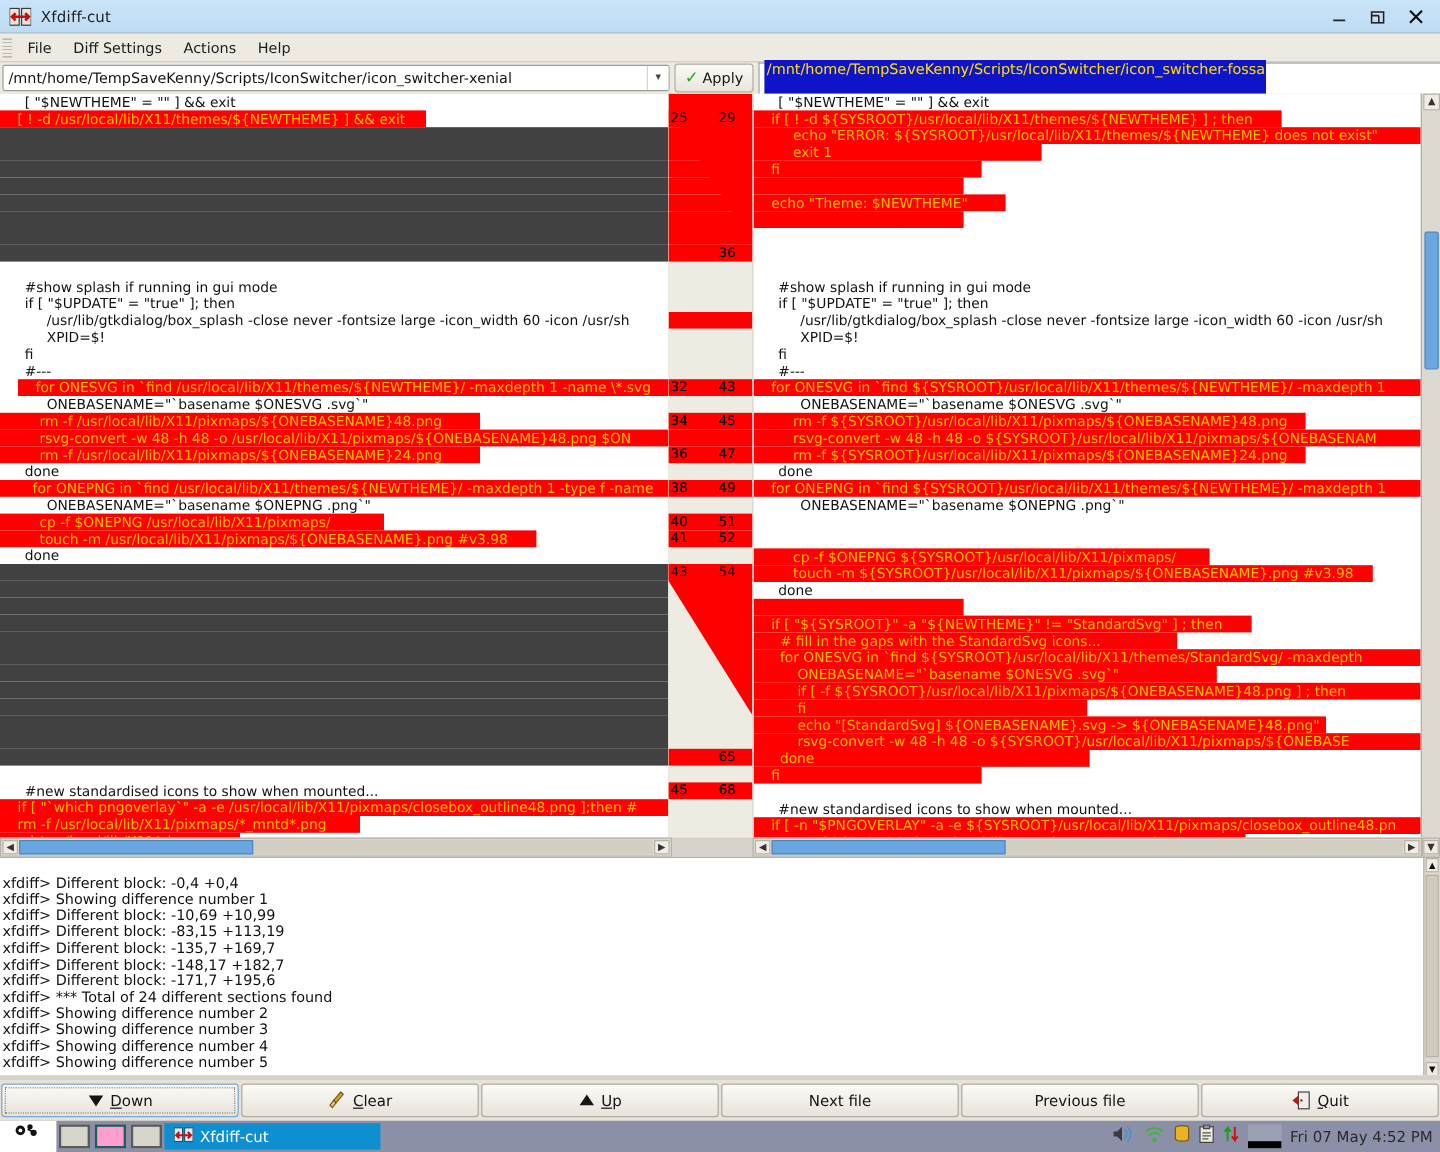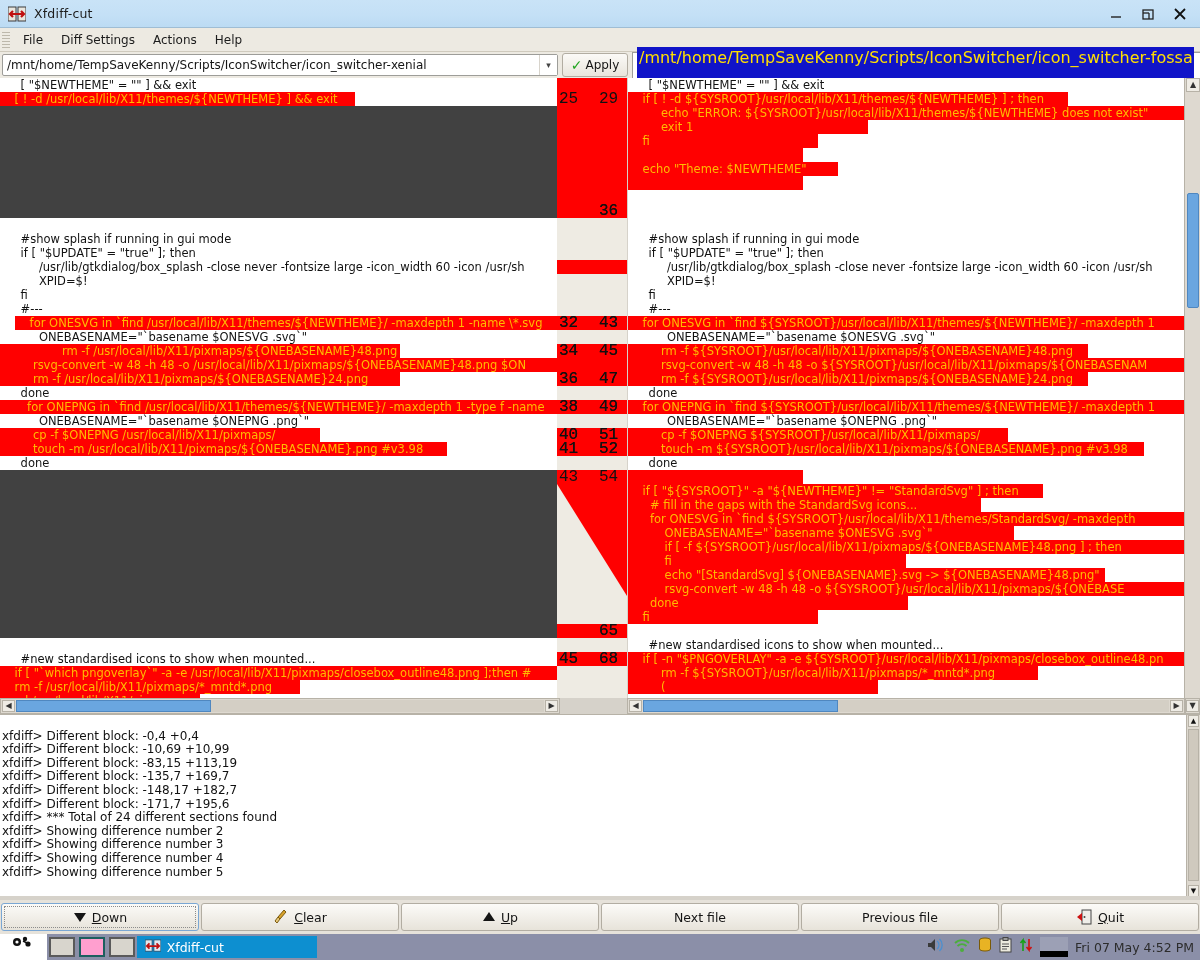--- a/index.html
+++ b/index.html
@@ -65,21 +65,21 @@
     font-size: 12px; color:#151515;
   }
   .check { color: #21a521; font-size: 14px; font-weight: bold; line-height: 1; }
   .applybtn .lbl { text-decoration-skip-ink: none; }
   .pathright {
     margin-left: 4px; flex: 1; height: 26px; background:#fff;
     border-top: 1px solid #9d9d99; border-left: 1px solid #9d9d99;
     display:flex; align-items:center; position:relative;
   }
   .selpath {
-    background: #1014c8; color: #ffe000; font-size: 16px; padding: 1px 1px 17px 2px;
+    background: #1014c8; color: #ffe000; font-size: 12px; padding: 1px 1px 17px 2px;
     margin-left: 4px; white-space: nowrap;
   }
 
   
   .diffwrap {
     position: absolute; left:0; top:78px; width:1200px; height:620px;
   }
   .pane {
     position: absolute; top:0; height: 620px; overflow: hidden;
     background: #ffffff; font-family: "DejaVu Sans", "Liberation Sans", sans-serif;
@@ -102,21 +102,21 @@
     border:1px solid #b7b2a7; font-size:8px; text-align:center; line-height:12px; color:#333;
   }
 
   .line { height: 14px; line-height: 14px; white-space: pre; padding-left: 6px;
           color:#121212; position:relative; }
   .fill-dark { background: #414141; }
 
   
   .seg { background:#ff0000; color:#ffbb00; }
 
-  .gline { height:14px; line-height:14px; font-size:16px; color:#111; position:relative;font-family:Liberation Mono, monospace; }
+  .gline { height:14px; line-height:14px; font-size:11px; color:#111; position:relative; }
   .gline .ln-l { position:absolute; left:2px; }
   .gline .ln-r { position:absolute; left:42px; }
   .gline.red { background:#ff0000; }
 
   
   .hscrollrow { position:absolute; left:0; top:698px; width:1200px; height:16px; }
   .hsb { position:absolute; top:0; height:16px; background:#ded9d0; border:1px solid #b7b2a7; }
   .hsb .htrack { position:absolute; left:15px; right:15px; top:1px; bottom:1px; background:#d4cfc5;}
   .hsb .hthumb { position:absolute; top:1px; height:12px; background:#6aa6e0; border:1px solid #4f87c0;}
   .hsb .harr { position:absolute; top:1px; width:13px; height:12px; background:#efece5;
@@ -235,21 +235,21 @@
         <div class="line fill-dark"></div>
         <div class="line"></div>
         <div class="line">    #show splash if running in gui mode</div>
         <div class="line">    if [ "$UPDATE" = "true" ]; then</div>
         <div class="line">         /usr/lib/gtkdialog/box_splash -close never -fontsize large -icon_width 60 -icon /usr/sh</div>
         <div class="line">         XPID=$!</div>
         <div class="line">    fi</div>
         <div class="line">    #---</div>
         <div class="line" style="padding-left: 15px;"><span class="seg" style="display: inline-block; min-width: 557px;">    for ONESVG in `find /usr/local/lib/X11/themes/${NEWTHEME}/ -maxdepth 1 -name \*.svg</span></div>
         <div class="line">         ONEBASENAME="`basename $ONESVG .svg`"</div>
-        <div class="line" style="padding-left: 0px;"><span class="seg" style="display: inline-block; min-width: 400px; padding-left: 29px;">         rm -f /usr/local/lib/X11/pixmaps/${ONEBASENAME}48.png</span></div>
+        <div class="line" style="padding-left: 0px;"><span class="seg" style="display: inline-block; min-width: 400px;">         rm -f /usr/local/lib/X11/pixmaps/${ONEBASENAME}48.png</span></div>
         <div class="line" style="padding-left: 0px;"><span class="seg" style="display: inline-block; min-width: 557px;">         rsvg-convert -w 48 -h 48 -o /usr/local/lib/X11/pixmaps/${ONEBASENAME}48.png $ON</span></div>
         <div class="line" style="padding-left: 0px;"><span class="seg" style="display: inline-block; min-width: 400px;">         rm -f /usr/local/lib/X11/pixmaps/${ONEBASENAME}24.png</span></div>
         <div class="line">    done</div>
         <div class="line" style="padding-left: 0px; text-align: center;"><span class="seg" style="display: inline-block; min-width: 557px;">    for ONEPNG in `find /usr/local/lib/X11/themes/${NEWTHEME}/ -maxdepth 1 -type f -name</span></div>
         <div class="line">         ONEBASENAME="`basename $ONEPNG .png`"</div>
         <div class="line" style="padding-left: 0px;"><span class="seg" style="display: inline-block; min-width: 320px;">         cp -f $ONEPNG /usr/local/lib/X11/pixmaps/</span></div>
         <div class="line" style="padding-left: 0px;"><span class="seg" style="display: inline-block; min-width: 447px;">         touch -m /usr/local/lib/X11/pixmaps/${ONEBASENAME}.png #v3.98</span></div>
         <div class="line">    done</div>
         <div class="line fill-dark"></div>
         <div class="line fill-dark"></div>
@@ -523,21 +523,21 @@
         <div class="line">    fi</div>
         <div class="line">    #---</div>
         <div class="line" style="padding-left: 0px;"><span class="seg" style="display: inline-block; min-width: 556px;">    for ONESVG in `find ${SYSROOT}/usr/local/lib/X11/themes/${NEWTHEME}/ -maxdepth 1</span></div>
         <div class="line">         ONEBASENAME="`basename $ONESVG .svg`"</div>
         <div class="line" style="padding-left: 0px;"><span class="seg" style="display: inline-block; min-width: 460px;">         rm -f ${SYSROOT}/usr/local/lib/X11/pixmaps/${ONEBASENAME}48.png</span></div>
         <div class="line" style="padding-left: 0px;"><span class="seg" style="display: inline-block; min-width: 556px;">         rsvg-convert -w 48 -h 48 -o ${SYSROOT}/usr/local/lib/X11/pixmaps/${ONEBASENAM</span></div>
         <div class="line" style="padding-left: 0px;"><span class="seg" style="display: inline-block; min-width: 460px;">         rm -f ${SYSROOT}/usr/local/lib/X11/pixmaps/${ONEBASENAME}24.png</span></div>
         <div class="line">    done</div>
         <div class="line" style="padding-left: 0px;"><span class="seg" style="display: inline-block; min-width: 556px;">    for ONEPNG in `find ${SYSROOT}/usr/local/lib/X11/themes/${NEWTHEME}/ -maxdepth 1</span></div>
         <div class="line">         ONEBASENAME="`basename $ONEPNG .png`"</div>
-        <div class="line" style="padding-left: 0px;"><span class="seg" style="display: inline-block; min-width: 380px;">         cp -f $ONEPNG ${SYSROOT}/usr/local/lib/X11/pixmaps/</span></div>
+        <div class="line" style="padding-left: 0px; margin-top: 29px;"><span class="seg" style="display: inline-block; min-width: 380px;">         cp -f $ONEPNG ${SYSROOT}/usr/local/lib/X11/pixmaps/</span></div>
         <div class="line" style="padding-left: 0px;"><span class="seg" style="display: inline-block; min-width: 516px;">         touch -m ${SYSROOT}/usr/local/lib/X11/pixmaps/${ONEBASENAME}.png #v3.98</span></div>
         <div class="line">    done</div>
         <div class="line"><span class="seg" style="position: absolute; left: 0px; top: 0px; height: 14px; width: 175px;"></span></div>
         <div class="line" style="padding-left: 0px;"><span class="seg" style="display: inline-block; min-width: 415px;">    if [ "${SYSROOT}" -a "${NEWTHEME}" != "StandardSvg" ] ; then</span></div>
         <div class="line" style="padding-left: 0px;"><span class="seg" style="display: inline-block; min-width: 353px;">      # fill in the gaps with the StandardSvg icons...</span></div>
         <div class="line" style="padding-left: 0px;"><span class="seg" style="display: inline-block; min-width: 556px;">      for ONESVG in `find ${SYSROOT}/usr/local/lib/X11/themes/StandardSvg/ -maxdepth</span></div>
         <div class="line" style="padding-left: 0px;"><span class="seg" style="display: inline-block; min-width: 386px;">          ONEBASENAME="`basename $ONESVG .svg`"</span></div>
         <div class="line" style="padding-left: 0px;"><span class="seg" style="display: inline-block; min-width: 556px;">          if [ -f ${SYSROOT}/usr/local/lib/X11/pixmaps/${ONEBASENAME}48.png ] ; then</span></div>
         <div class="line" style="padding-left: 0px;"><span class="seg" style="display: inline-block; min-width: 278px;">          fi</span></div>
         <div class="line" style="padding-left: 0px;"><span class="seg" style="display: inline-block; min-width: 477px;">          echo "[StandardSvg] ${ONEBASENAME}.svg -&gt; ${ONEBASENAME}48.png"</span></div>
@@ -572,20 +572,21 @@
     </div>
     <div class="hsb" style="left:1185px; width:15px;">
       <div class="harr" style="left:0px;">▼</div>
     </div>
   </div>
 
   <div class="logpane">
     <div class="lines" id="logLines">
         <div class="logline" style="color: rgb(185, 180, 168);"></div>
         <div class="logline">xfdiff&gt; Different block: -0,4 +0,4</div>
+        <div class="logline">xfdiff&gt; Showing difference number 1</div>
         <div class="logline">xfdiff&gt; Different block: -10,69 +10,99</div>
         <div class="logline">xfdiff&gt; Different block: -83,15 +113,19</div>
         <div class="logline">xfdiff&gt; Different block: -135,7 +169,7</div>
         <div class="logline">xfdiff&gt; Different block: -148,17 +182,7</div>
         <div class="logline">xfdiff&gt; Different block: -171,7 +195,6</div>
         <div class="logline">xfdiff&gt; *** Total of 24 different sections found</div>
         <div class="logline">xfdiff&gt; Showing difference number 2</div>
         <div class="logline">xfdiff&gt; Showing difference number 3</div>
         <div class="logline">xfdiff&gt; Showing difference number 4</div>
         <div class="logline">xfdiff&gt; Showing difference number 5</div>

